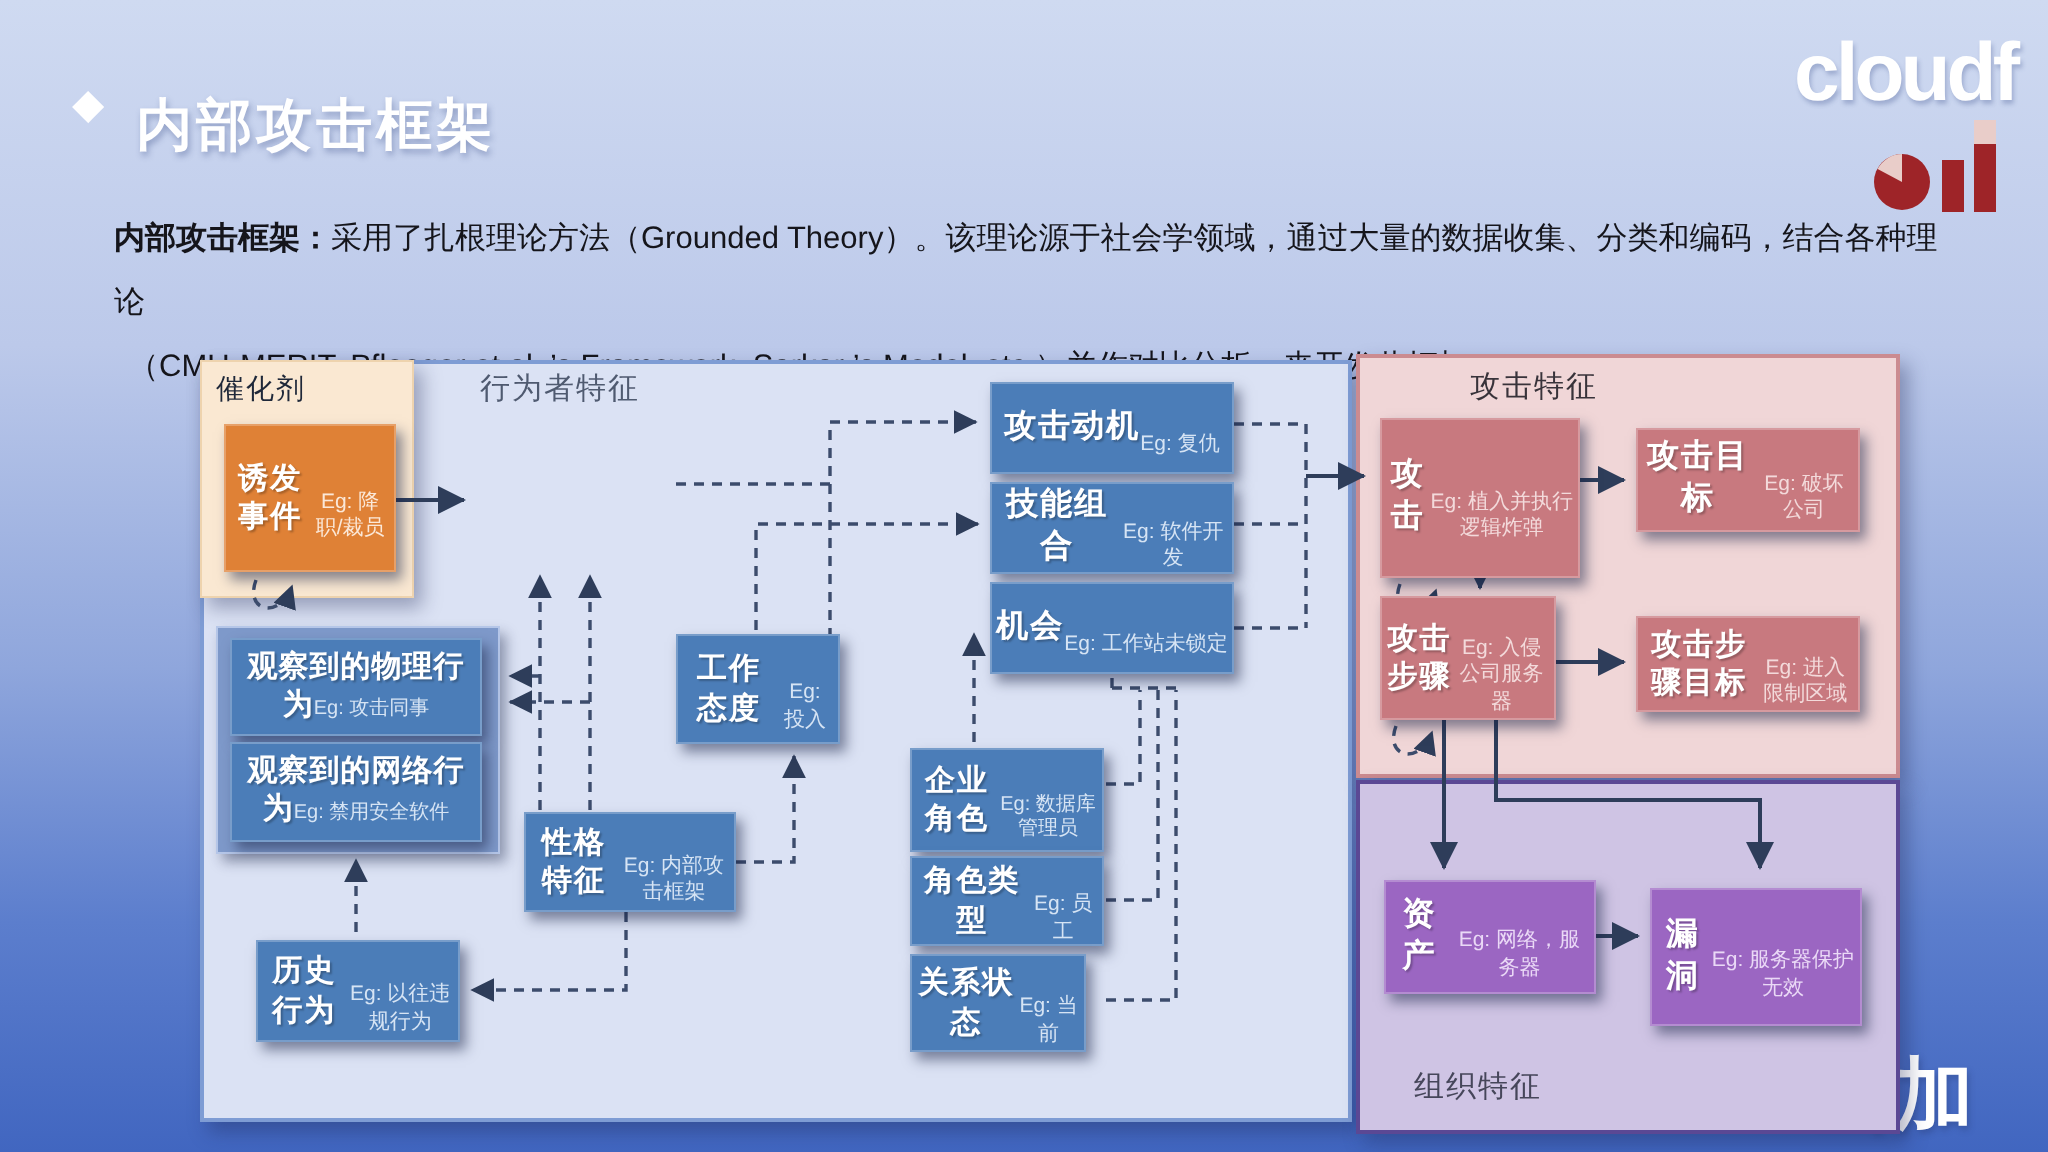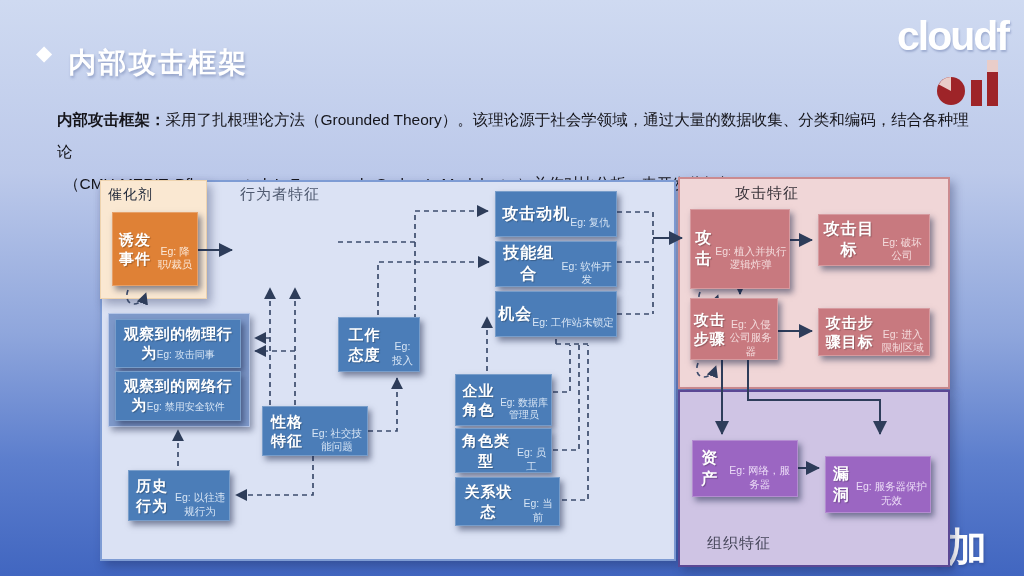--- a/index.html
+++ b/index.html
@@ -149,21 +149,21 @@
     <div class="wrapflow"><span class="nt-inline">观察到的网络行为</span><span class="ne-inline">Eg: 禁用安全软件</span></div>
   </div>
 
   <div class="node blue" style="left:338px;top:317px;width:82px;height:55px">
     <div class="nt">工作态度</div>
     <div class="ne">Eg: 投入</div>
   </div>
 
   <div class="node blue" style="left:262px;top:406px;width:106px;height:50px">
     <div class="nt">性格特征</div>
-    <div class="ne">Eg: 社交技能问题</div>
+    <div class="ne">Eg: 内部攻击框架</div>
   </div>
 
   <div class="node blue" style="left:128px;top:470px;width:102px;height:51px">
     <div class="nt">历史行为</div>
     <div class="ne">Eg: 以往违规行为</div>
   </div>
 
   <div class="node blue" style="left:495px;top:191px;width:122px;height:46px">
     <div class="nt nt-lg">攻击动机</div>
     <div class="ne">Eg: 复仇</div>
@@ -182,21 +182,21 @@
   <div class="node blue" style="left:455px;top:374px;width:97px;height:52px">
     <div class="nt">企业角色</div>
     <div class="ne" style="font-size:10px">Eg: 数据库管理员</div>
   </div>
 
   <div class="node blue" style="left:455px;top:428px;width:97px;height:45px">
     <div class="nt">角色类型</div>
     <div class="ne">Eg: 员工</div>
   </div>
 
-  <div class="node blue" style="left:455px;top:477px;width:105px;height:49px">
+  <div class="node blue" style="left:455px;top:477px;width:88px;height:49px">
     <div class="nt">关系状态</div>
     <div class="ne">Eg: 当前</div>
   </div>
 
   <div class="node pink" style="left:690px;top:209px;width:100px;height:80px">
     <div class="nt nt-lg">攻击</div>
     <div class="ne">Eg: 植入并执行逻辑炸弹</div>
   </div>
 
   <div class="node pink" style="left:818px;top:214px;width:112px;height:52px">
@@ -212,18 +212,18 @@
   <div class="node pink" style="left:690px;top:298px;width:88px;height:62px">
     <div class="nt">攻击步骤</div>
     <div class="ne">Eg: 入侵公司服务器</div>
   </div>
 
   <div class="node purple" style="left:692px;top:440px;width:106px;height:57px">
     <div class="nt nt-lg">资产</div>
     <div class="ne">Eg: 网络，服务器</div>
   </div>
 
-  <div class="node purple" style="left:825px;top:456px;width:106px;height:57px">
+  <div class="node purple" style="left:825px;top:444px;width:106px;height:69px">
     <div class="nt nt-lg">漏洞</div>
     <div class="ne">Eg: 服务器保护无效</div>
   </div>
 
 </div>
 
 </body></html>

